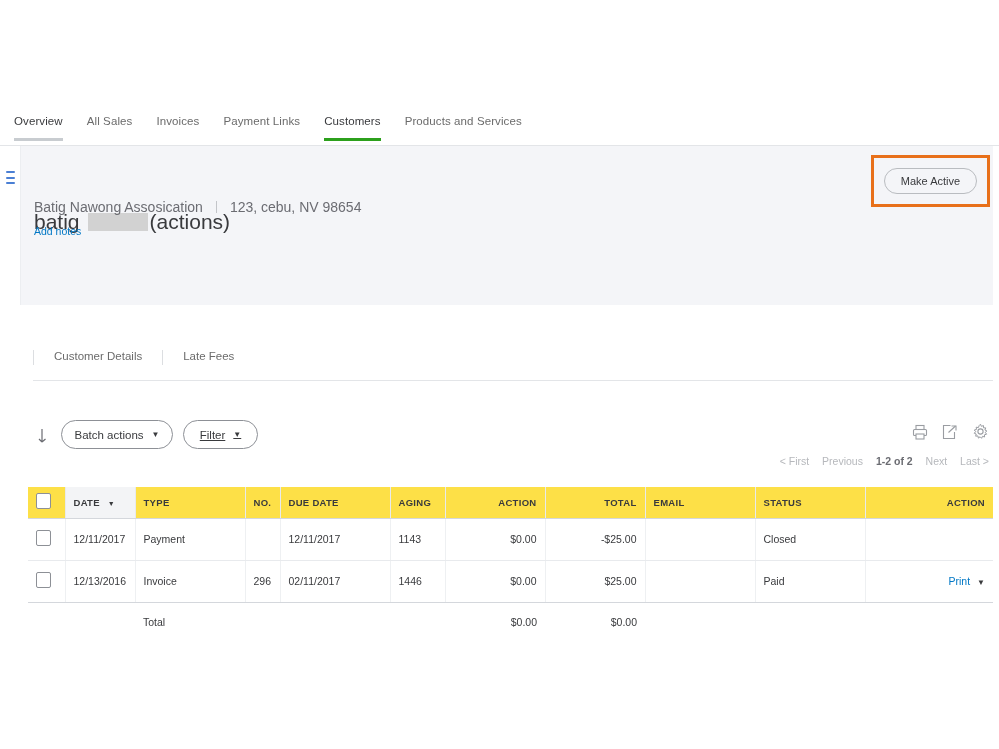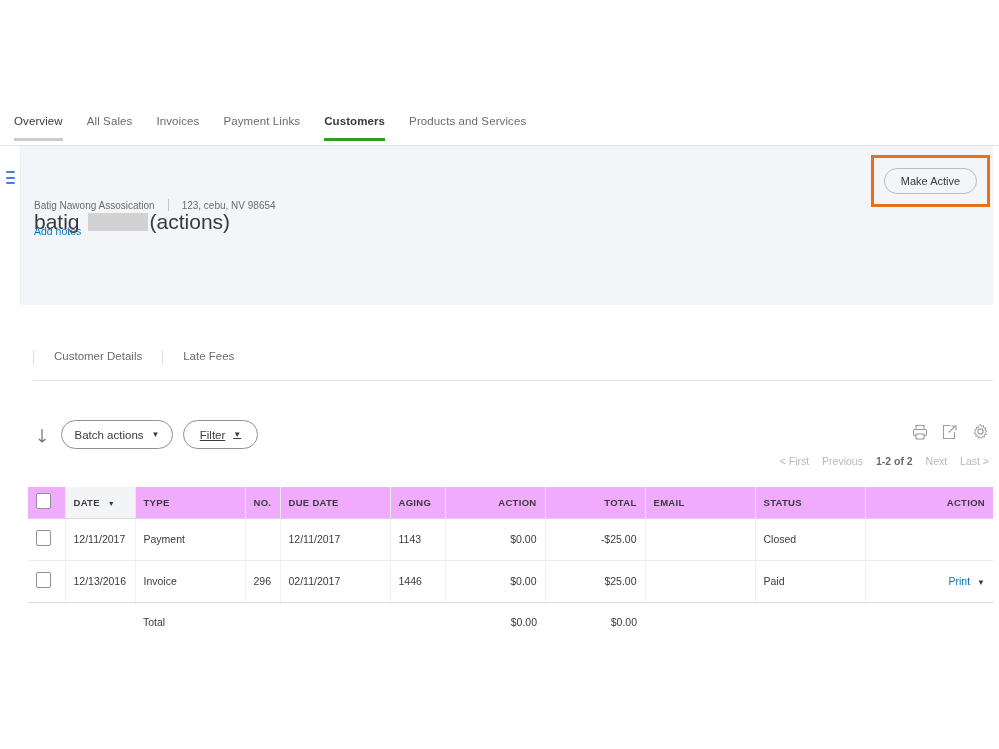--- a/index.html
+++ b/index.html
@@ -23,21 +23,21 @@
   .topnav-item {
     font-size: 11.5px;
     color: #6b6b6b;
     padding: 2px 0 11px 0;
     margin-right: 24px;
     white-space: nowrap;
     border-bottom: 3px solid transparent;
     cursor: pointer;
     letter-spacing: .1px;
   }
-  .topnav-item.active { color:#393a3d; font-weight:bold; border-bottom-color:#2ca01c; }
+  .topnav-item.active { color:#393a3d; font-weight:normal; border-bottom-color:#2ca01c; }
   .topnav-item.firstmark { border-bottom-color:#c8ccd0; color:#393a3d; }
 
   
   .cust-panel {
     position: absolute;
     top: 146px; left: 20px; width: 973px; height: 159px;
     background: #f4f5f8;
     border-left: 1px solid #eceef1;
   }
   .grip {
@@ -55,21 +55,21 @@
   }
   .redact {
     display:inline-block;
     width:60px; height:18px;
     background:#d2d2d2;
     margin:0 2px 0 8px;
     vertical-align:middle;
   }
   .cust-sub {
     position:absolute; left:13px; top:53px;
-    font-size:10px; color:#6b6c72;
+    font-size:14px; color:#6b6c72;
     display:flex; align-items:center; white-space:nowrap;
   }
   .cust-sub .divider { display:inline-block; width:1px; height:12px; background:#c3c5c9; margin:0 13px; }
   .add-notes {
     position:absolute; left:13px; top:79px;
     font-size:10.5px; color:#0077c5; cursor:pointer; text-decoration:none;
   }
 
   .make-active-wrap {
     position:absolute; right:3px; top:9px;
@@ -136,21 +136,21 @@
   
   .tbl-wrap { position:absolute; top:487px; left:28px; width:965px; }
   table.txn { border-collapse:collapse; width:965px; table-layout:fixed; }
   table.txn th {
     font-size:9.5px; color:#393a3d; font-weight:bold;
     letter-spacing:.3px;
     height:31px; padding:0 8px;
     border-bottom:1px solid #d4d7dc;
     border-right:1px solid #e8eaed;
     text-align:left; vertical-align:middle;
-    background:#f0abfc; white-space:nowrap;
+    background:#fde047; white-space:nowrap;
   }
   table.txn th.sorted { background:#f3f4f6; }
   table.txn th.num, table.txn td.num { text-align:right; }
   table.txn th.last, table.txn td.last { border-right:none; }
   table.txn td {
     font-size:10.5px; color:#393a3d;
     height:42px; padding:0 8px;
     border-bottom:1px solid #e8eaed;
     border-right:1px solid #eef0f2;
     vertical-align:middle; white-space:nowrap;

